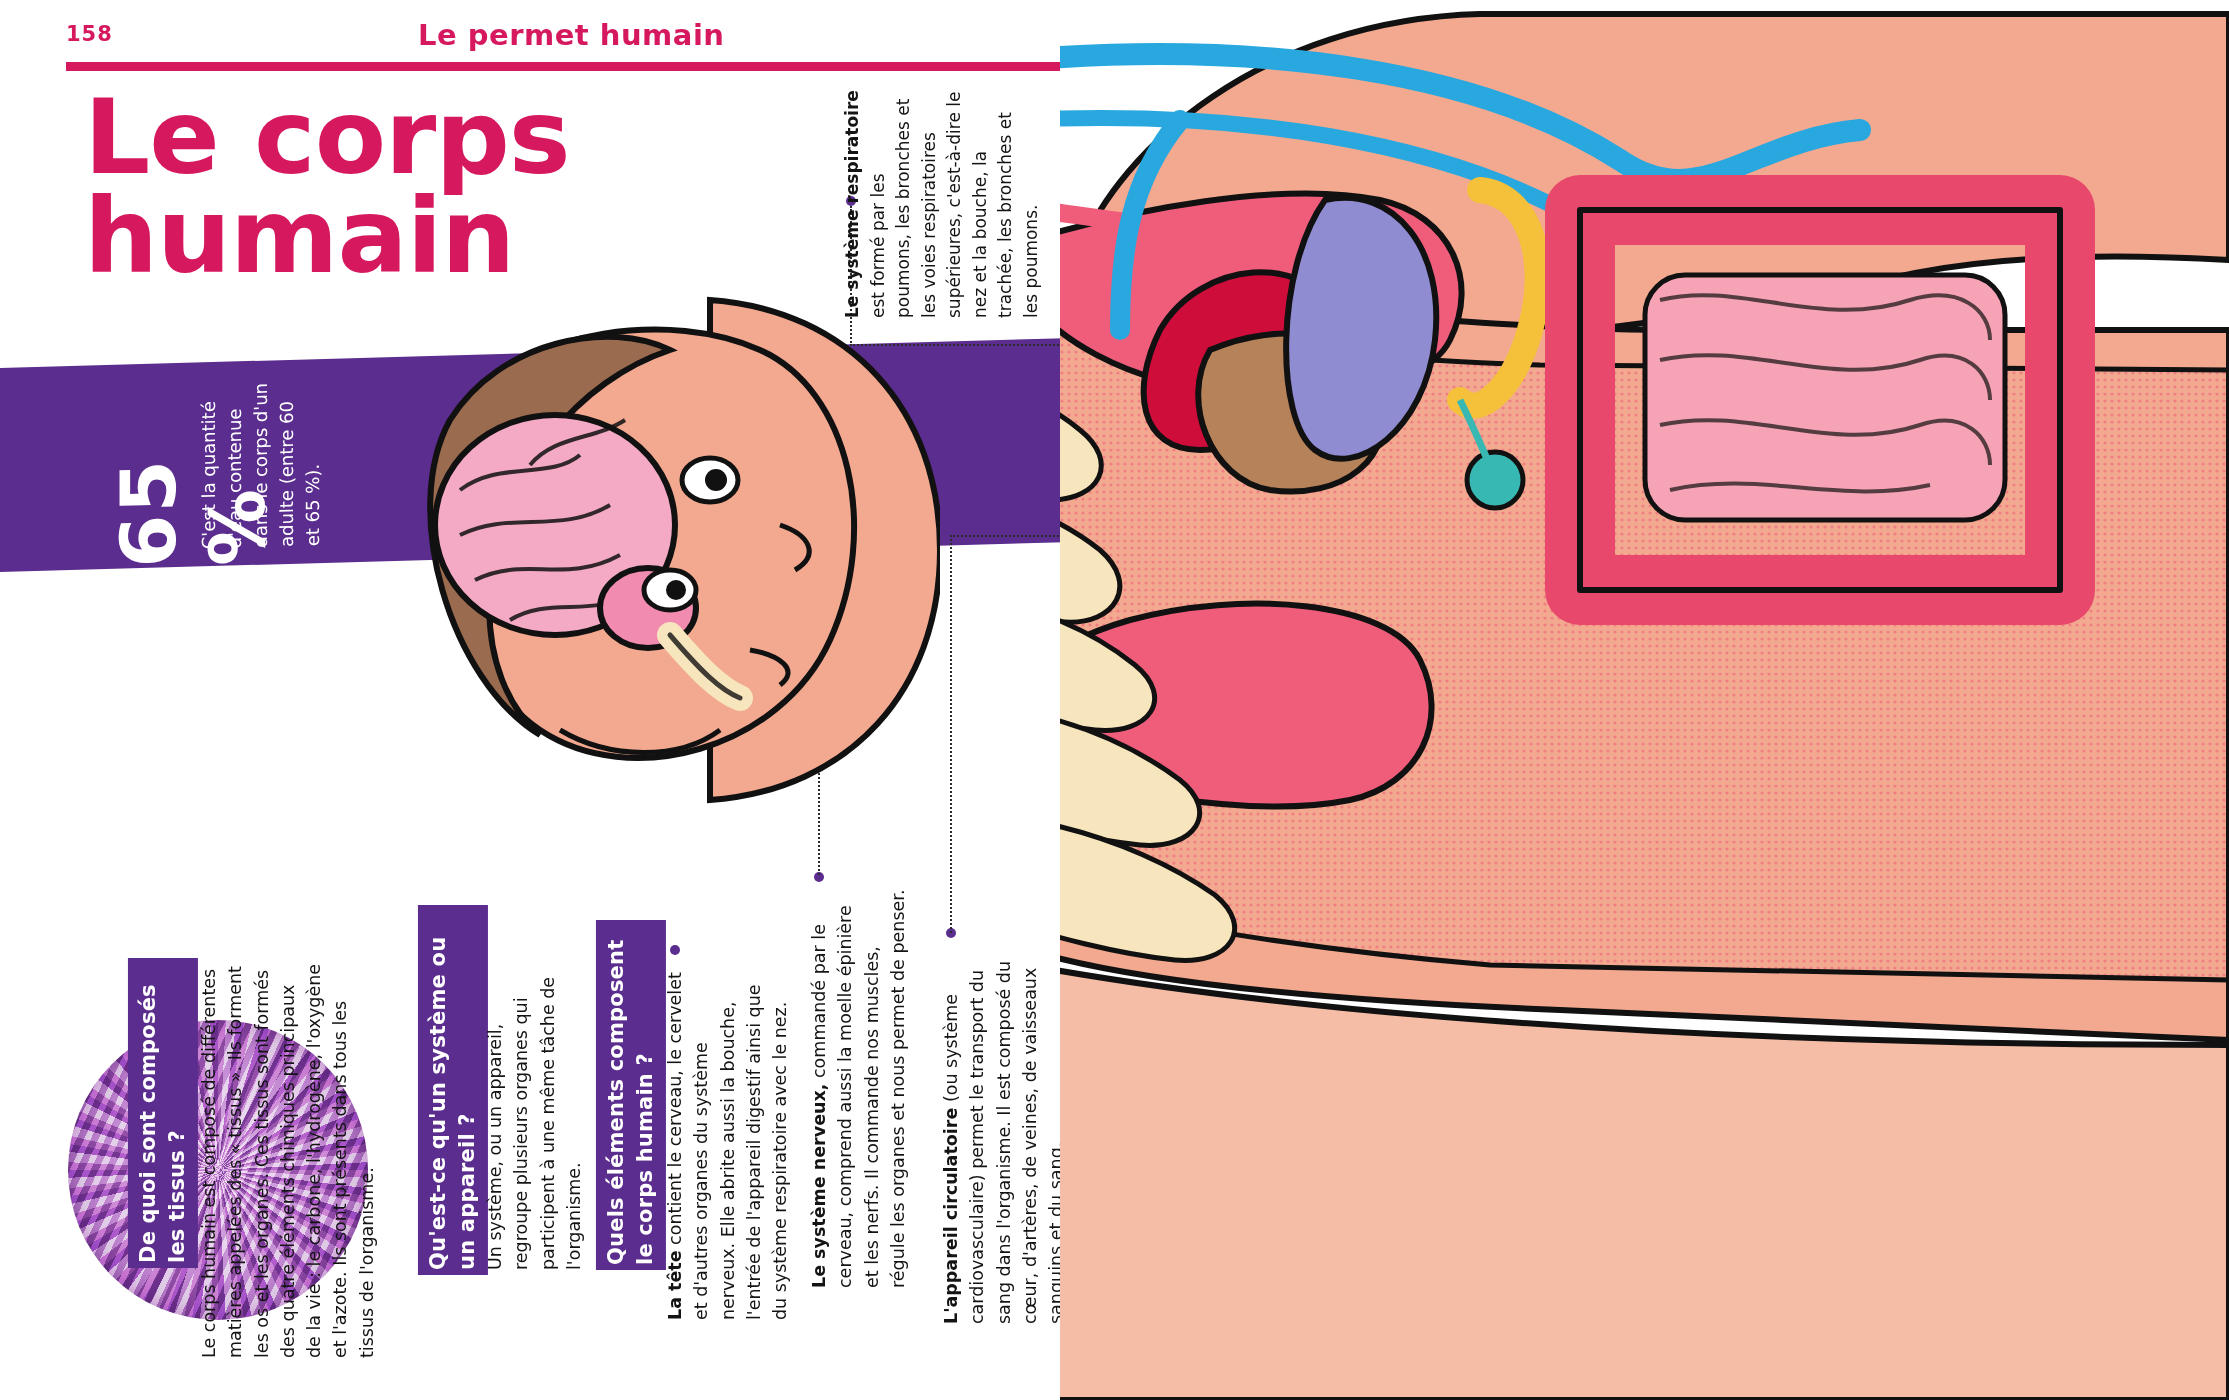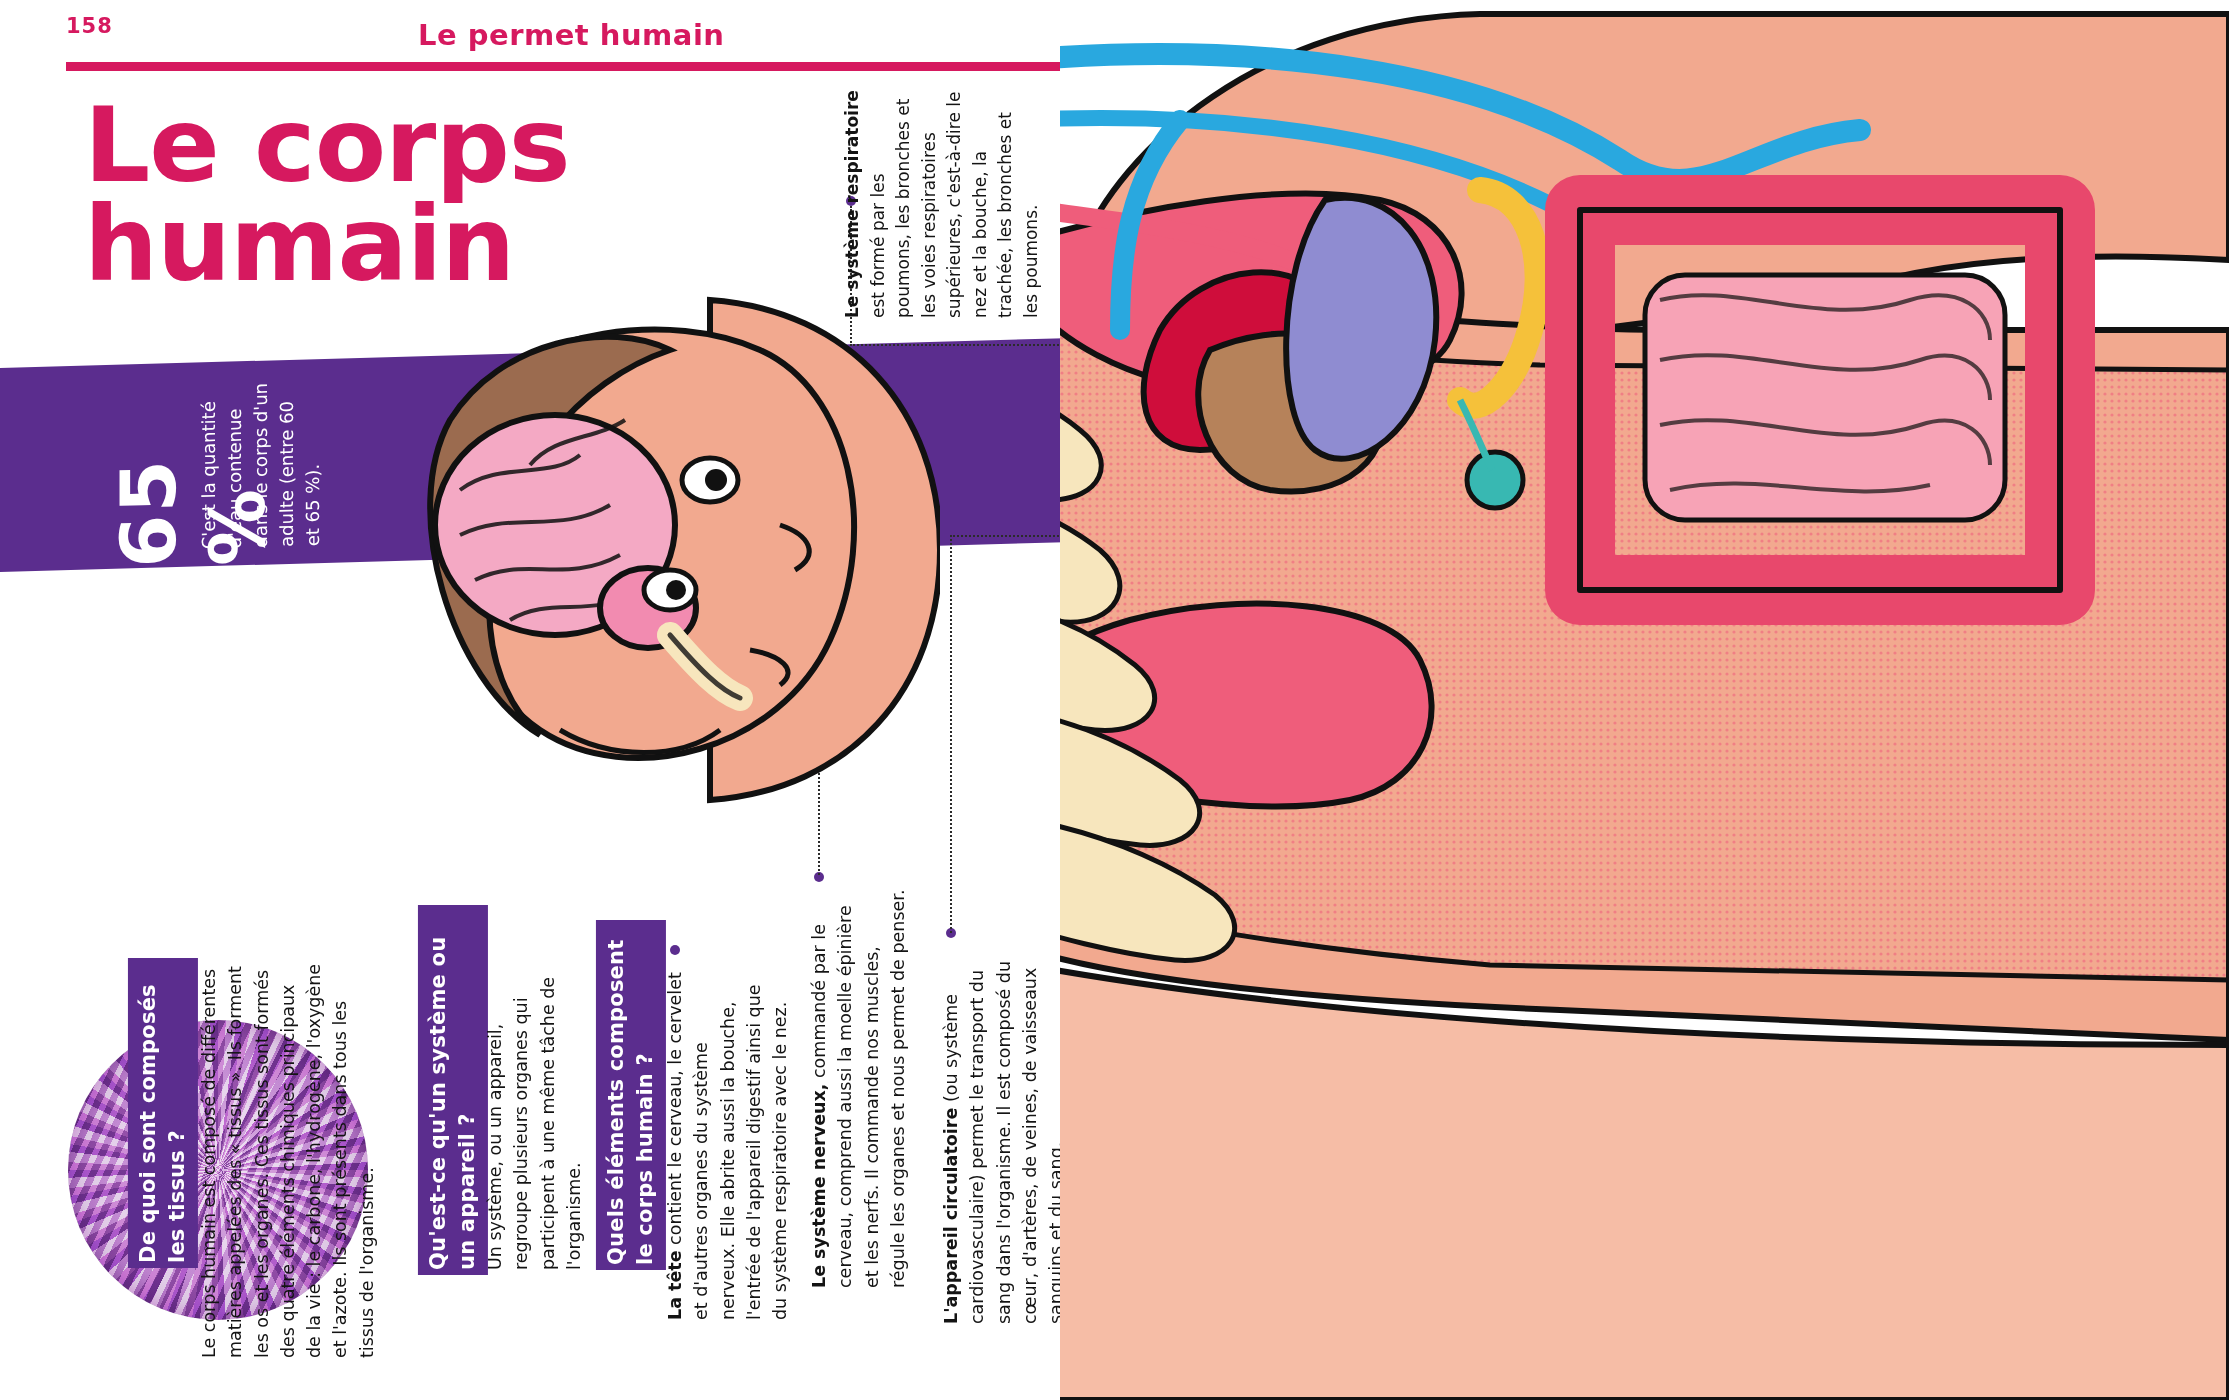--- a/index.html
+++ b/index.html
@@ -7,37 +7,37 @@
     width:2229px;height:1400px;
     background:#ffffff;
     font-family:"DejaVu Sans", sans-serif;
     overflow:hidden;
     position:relative;
   }
   .page{position:absolute;inset:0;}
 
   
   .folio{
-    position:absolute;left:66px;top:14px;
+    position:absolute;left:66px;top:22px;
     font-weight:bold;font-size:21px;color:#d6195f;
     letter-spacing:1px;
   }
   .running-head{
     position:absolute;left:418px;top:18px;
     font-weight:bold;font-size:29px;color:#d6195f;
     letter-spacing:.5px;
   }
   .head-rule{
     position:absolute;left:66px;top:62px;width:1140px;height:9px;
     background:#d6195f;
   }
 
   
   .title{
-    position:absolute;left:84px;top:96px;
+    position:absolute;left:84px;top:88px;
     font-size:104px;line-height:.95;font-weight:bold;
     color:#d6195f;letter-spacing:-1px;
     font-family:"DejaVu Sans", sans-serif;
   }
   .title span{display:block;}
 
   
   .band{
     position:absolute;left:0;top:368px;width:1150px;height:204px;
     background:#5b2d8e;

